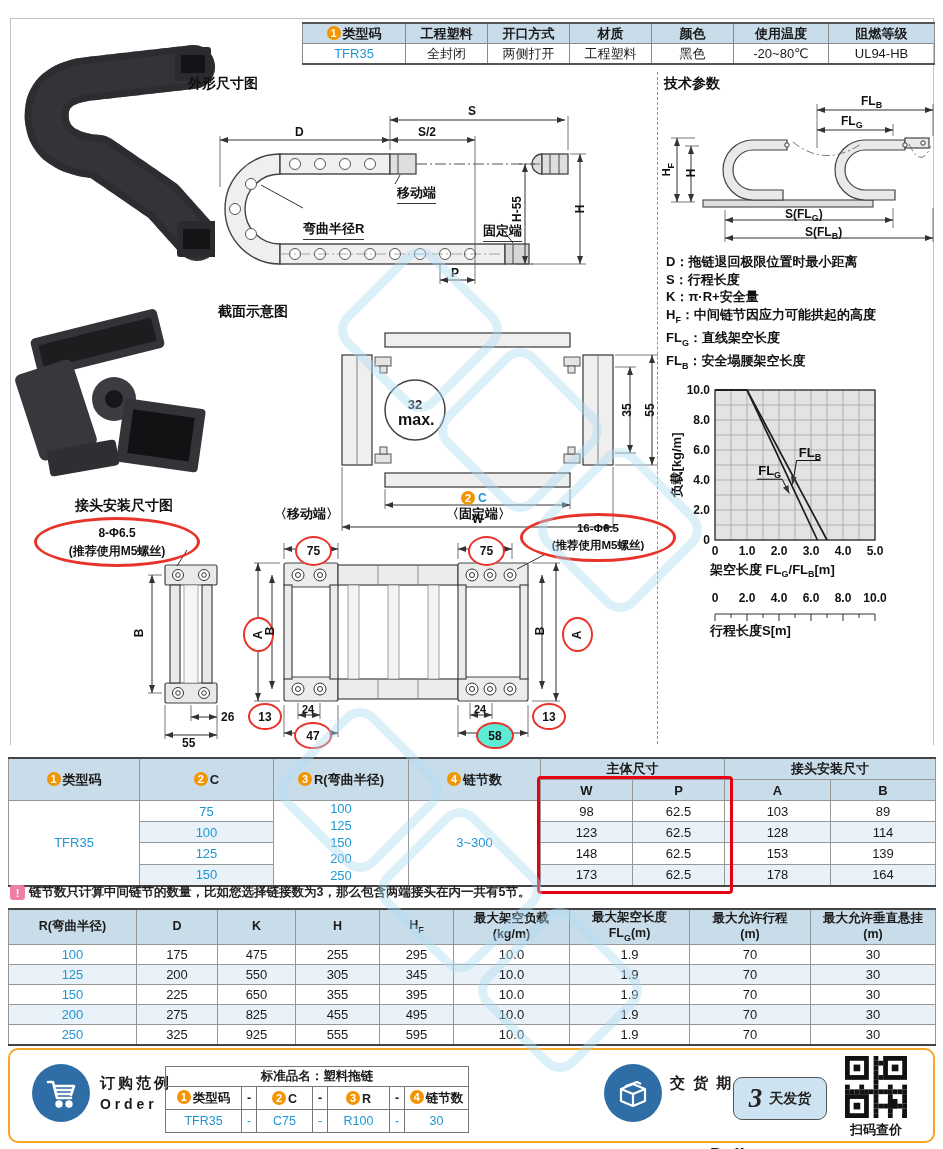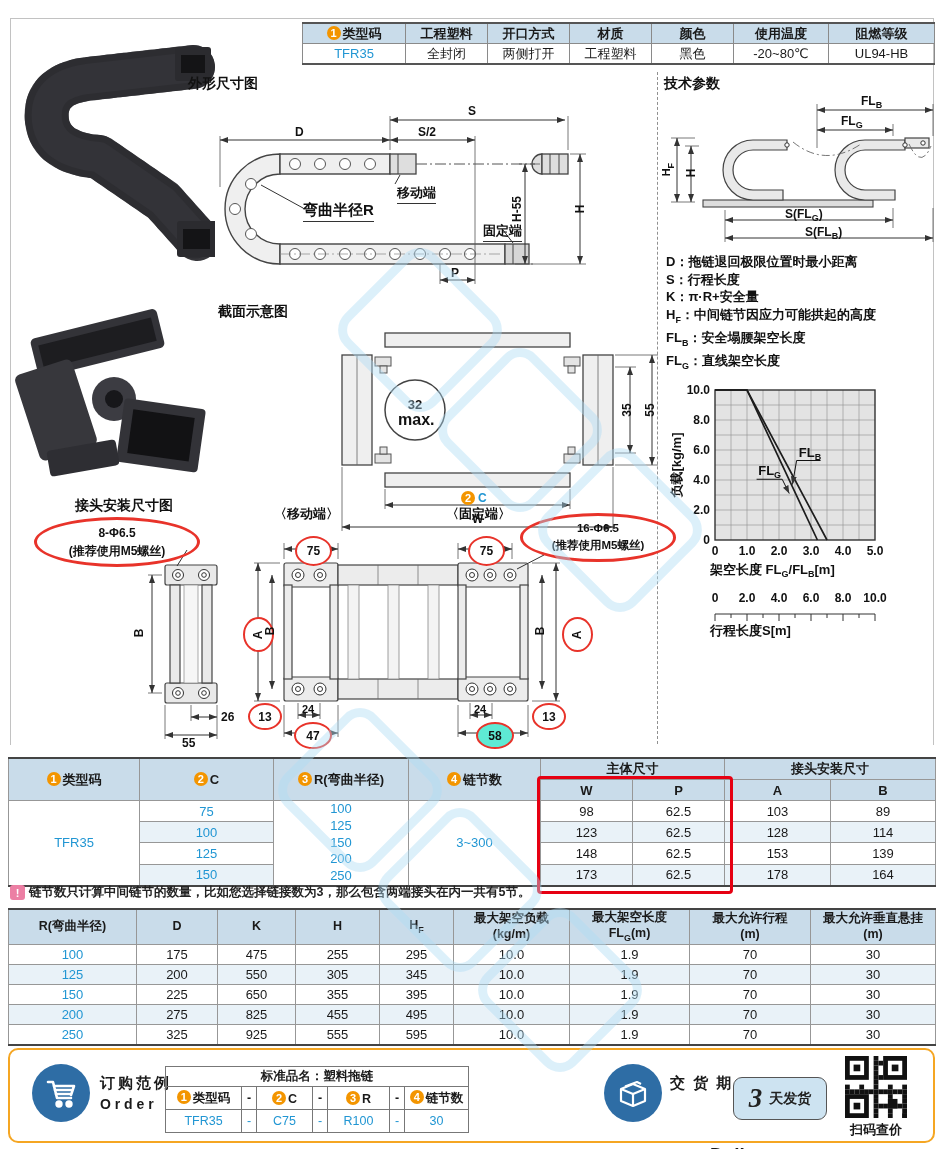--- a/index.html
+++ b/index.html
@@ -201,21 +201,21 @@
         <line x1="255" y1="188" x2="290" y2="188"></line>
       </g>
       <line x1="210" y1="92" x2="215" y2="83" stroke="#333" stroke-width="1"></line>
       <line x1="118" y1="116" x2="76" y2="93" stroke="#333" stroke-width="1"></line>
       <line x1="318" y1="138" x2="328" y2="151" stroke="#333" stroke-width="1"></line>
     </svg>
     <span class="dim dimb" style="left:283px;top:12px;">S</span>
     <span class="dim dimb" style="left:110px;top:33px;">D</span>
     <span class="dim dimb" style="left:233px;top:33px;">S/2</span>
     <span class="dim dimb underl" style="left:212px;top:92px;font-size:13px;">移动端</span>
-    <span class="dim dimb underl" style="left:118px;top:109px;font-size:15px;">弯曲半径R</span>
+    <span class="dim dimb underl" style="left:118px;top:128px;font-size:13px;">弯曲半径R</span>
     <span class="dim dimb underl" style="left:298px;top:123px;font-size:13px;margin-top:7px;">固定端</span>
     <span class="dim dimb rv" style="left:312px;top:110px;width:40px;">H-55</span>
     <span class="dim dimb rv" style="left:380px;top:110px;width:30px;">H</span>
     <span class="dim dimb" style="left:266px;top:174px;">P</span>
   </div>
 
   <div class="abs" style="left:330px;top:315px;width:340px;height:222px;">
     <svg width="340" height="222" viewBox="0 0 340 222">
       <g fill="#efefef" stroke="#444" stroke-width="1.3">
         <rect x="55" y="18" width="185" height="14"></rect>
@@ -442,22 +442,22 @@
     <span class="dim dimb rv" style="left:16px;top:78px;width:20px;">H</span>
     <span class="dim dimb" style="left:120px;top:119px;">S(FL<sub>G</sub>)</span>
     <span class="dim dimb" style="left:140px;top:137px;">S(FL<sub>B</sub>)</span>
   </div>
 
   <div class="defs">
     <div class="row"><span>D</span><span>：拖链退回极限位置时最小距离</span></div>
     <div class="row"><span>S</span><span>：行程长度</span></div>
     <div class="row"><span>K</span><span>：π·R+安全量</span></div>
     <div class="row"><span>H<sub>F</sub></span><span>：中间链节因应力可能拱起的高度</span></div>
+    <div class="row"><span>FL<sub>G</sub></span><span>：直线架空长度</span></div>
     <div class="row"><span>FL<sub>B</sub></span><span>：安全塌腰架空长度</span></div>
-    <div class="row"><span>FL<sub>G</sub></span><span>：直线架空长度</span></div>
   </div>
 
   <div class="abs" style="left:665px;top:380px;width:275px;height:262px;">
     <svg id="chart" width="275" height="262" viewBox="0 0 275 262">
         <rect x="50" y="10" width="160" height="150" fill="#e3e3e3"></rect>
         <line x1="66" y1="10" x2="66" y2="160" stroke="#8f8f8f" stroke-width="0.6"></line>
         <line x1="82" y1="10" x2="82" y2="160" stroke="#8f8f8f" stroke-width="0.6"></line>
         <line x1="98" y1="10" x2="98" y2="160" stroke="#8f8f8f" stroke-width="0.6"></line>
         <line x1="114" y1="10" x2="114" y2="160" stroke="#8f8f8f" stroke-width="0.6"></line>
         <line x1="130" y1="10" x2="130" y2="160" stroke="#8f8f8f" stroke-width="0.6"></line>

